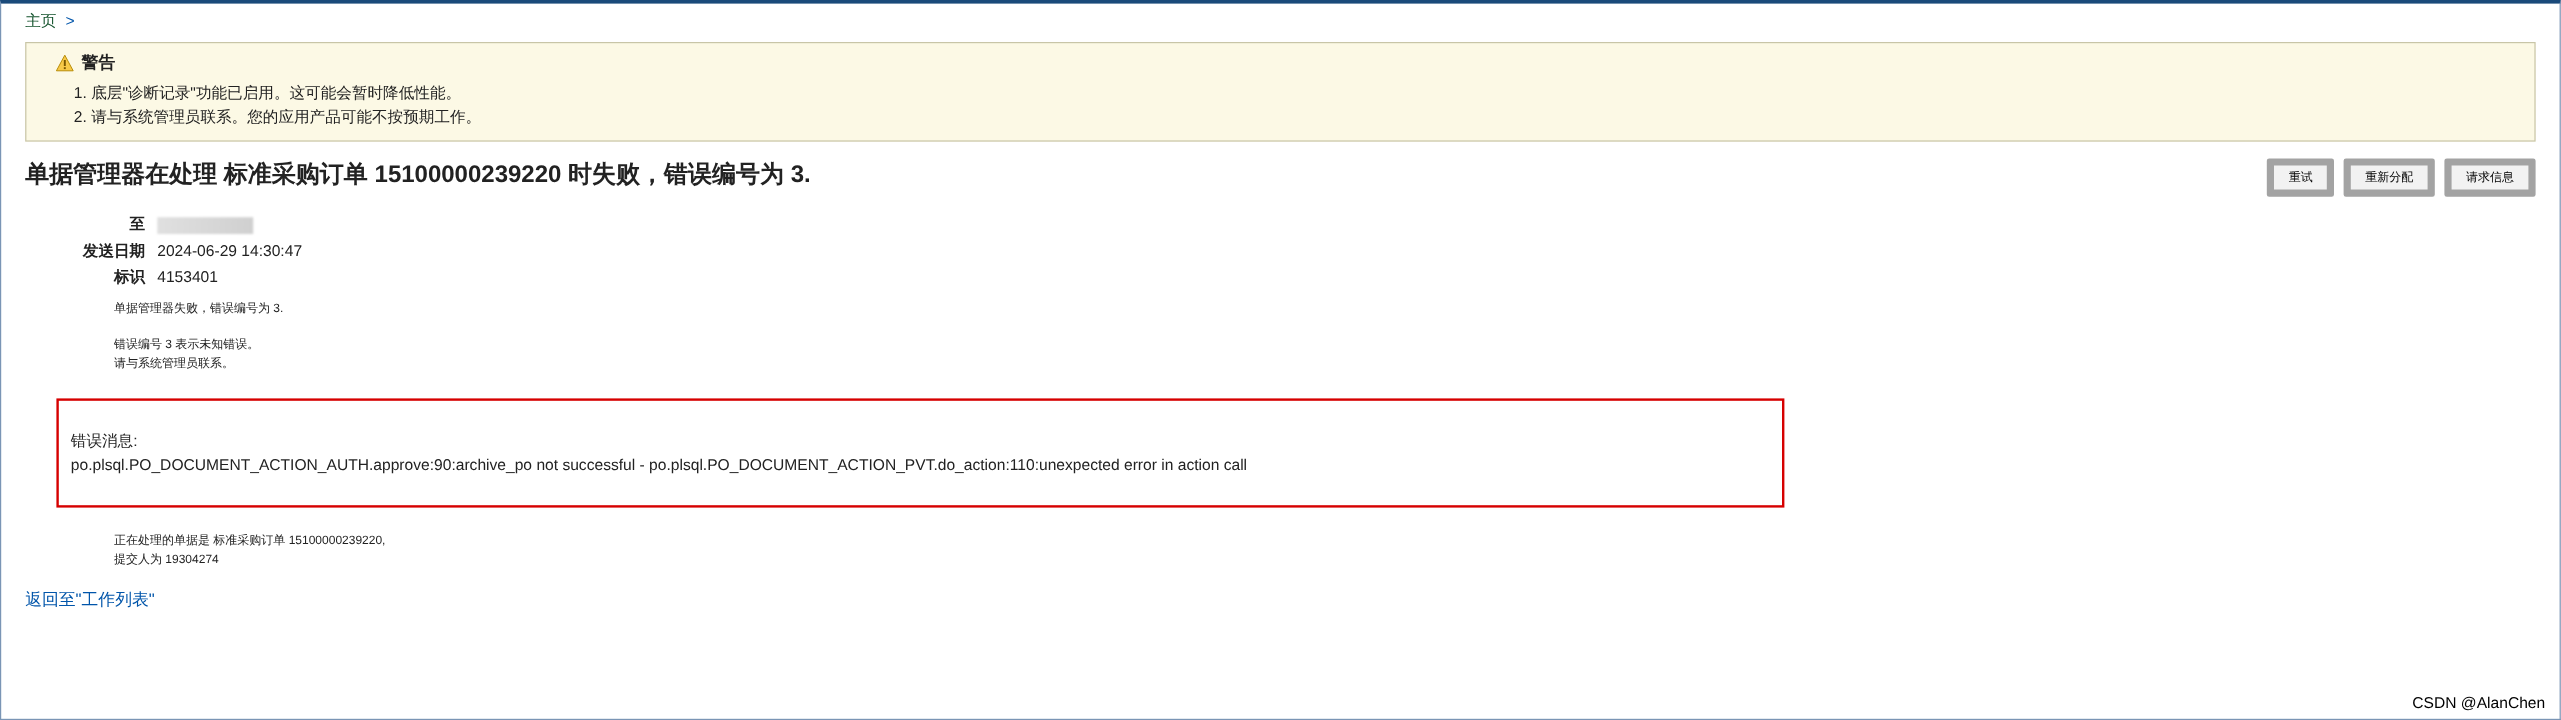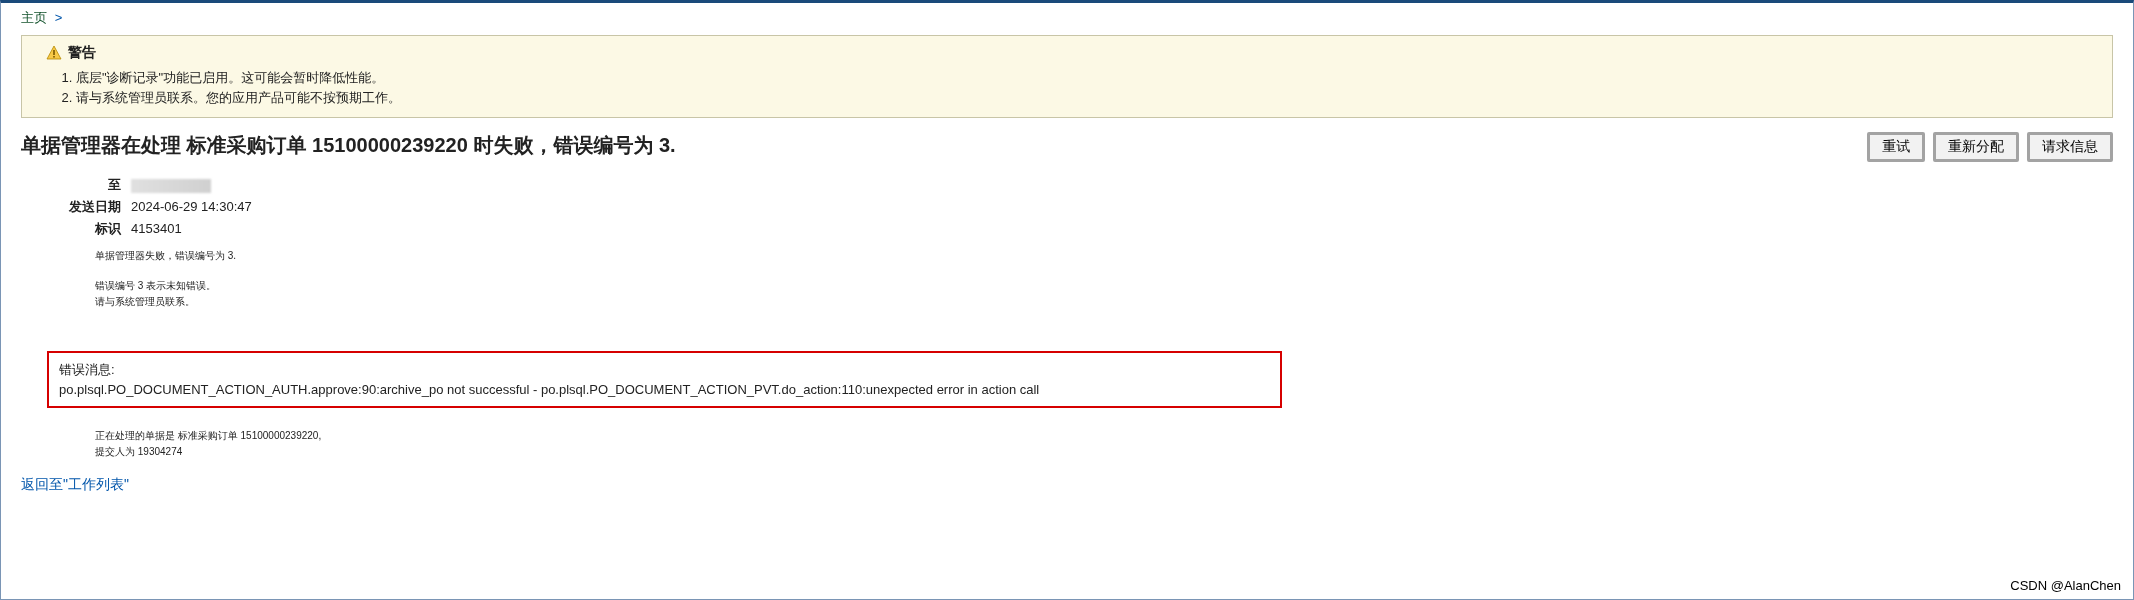--- a/index.html
+++ b/index.html
@@ -49,25 +49,25 @@
     display: flex;
     justify-content: space-between;
     align-items: flex-start;
     padding: 4px 20px 6px;
   }
   .page-title {
     font-size: 20px;
     font-weight: bold;
   }
   .btn-group button {
-    font-size: 14px;
+    font-size: 10px;
     padding: 3px 12px;
     margin-left: 4px;
     background: #f2f2f2;
-    border: 3px solid #a3a3a3;
+    border: 6px solid #a3a3a3;
     border-radius: 2px;
     cursor: pointer;
     font-family: inherit;
   }
 
   .meta {
     padding: 6px 20px 2px 20px;
     font-size: 13px;
   }
   .meta-row {
@@ -91,24 +91,24 @@
 
   .body-text {
     padding: 6px 46px;
     font-size: 10px;
     line-height: 1.6;
     margin-left: 48px;
   }
   .para { margin-bottom: 14px; }
 
   .error-box {
-    margin: 21px 46px 14px;
+    margin: 0 46px 14px;
     border: 2px solid #d60000;
-    padding: 7px 10px;
-    width: 1235px;
+    padding: 24px 10px;
+    width: 1440px;
     font-size: 13px;
     line-height: 1.5;
   }
   .error-label {}
   .error-msg { word-break: break-all; }
 
   .back-link {
     padding: 10px 20px;
     font-size: 14px;
   }

